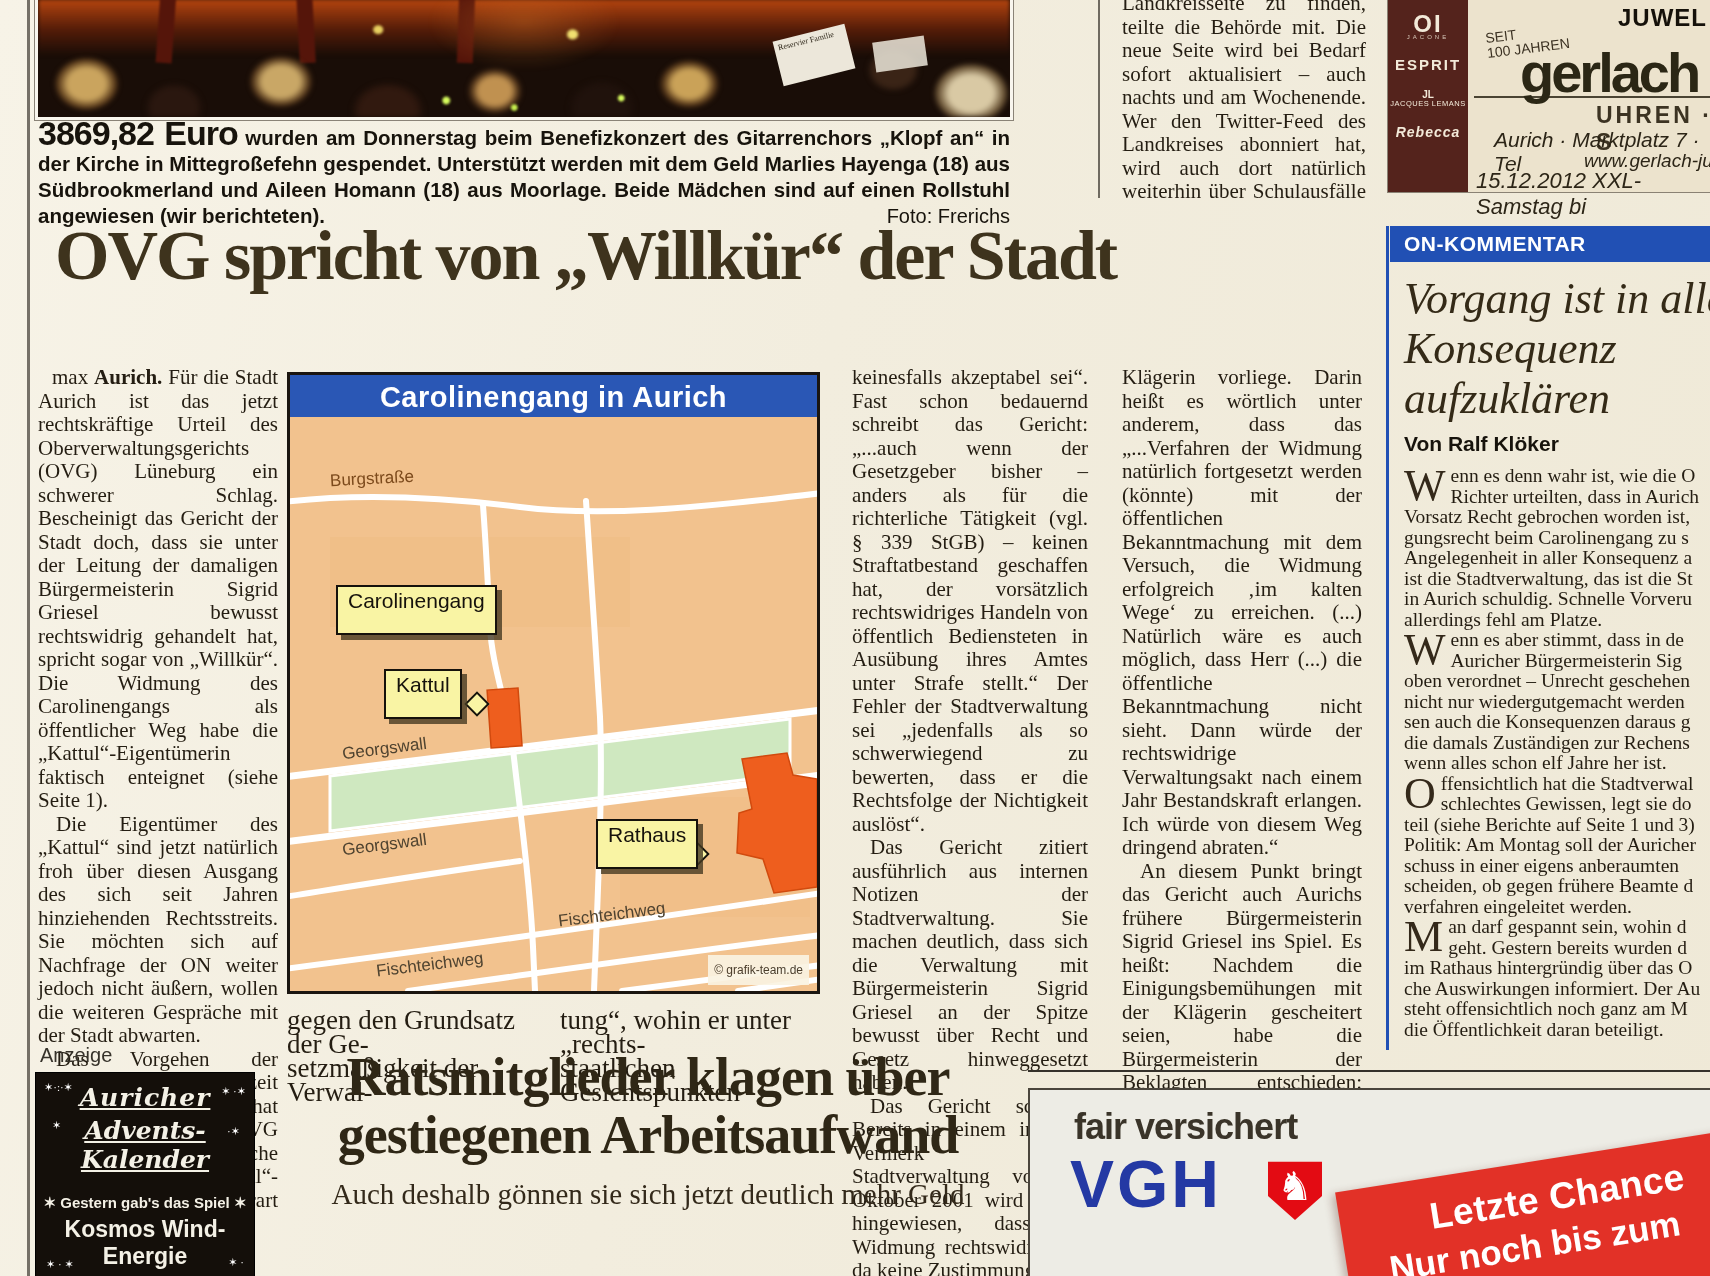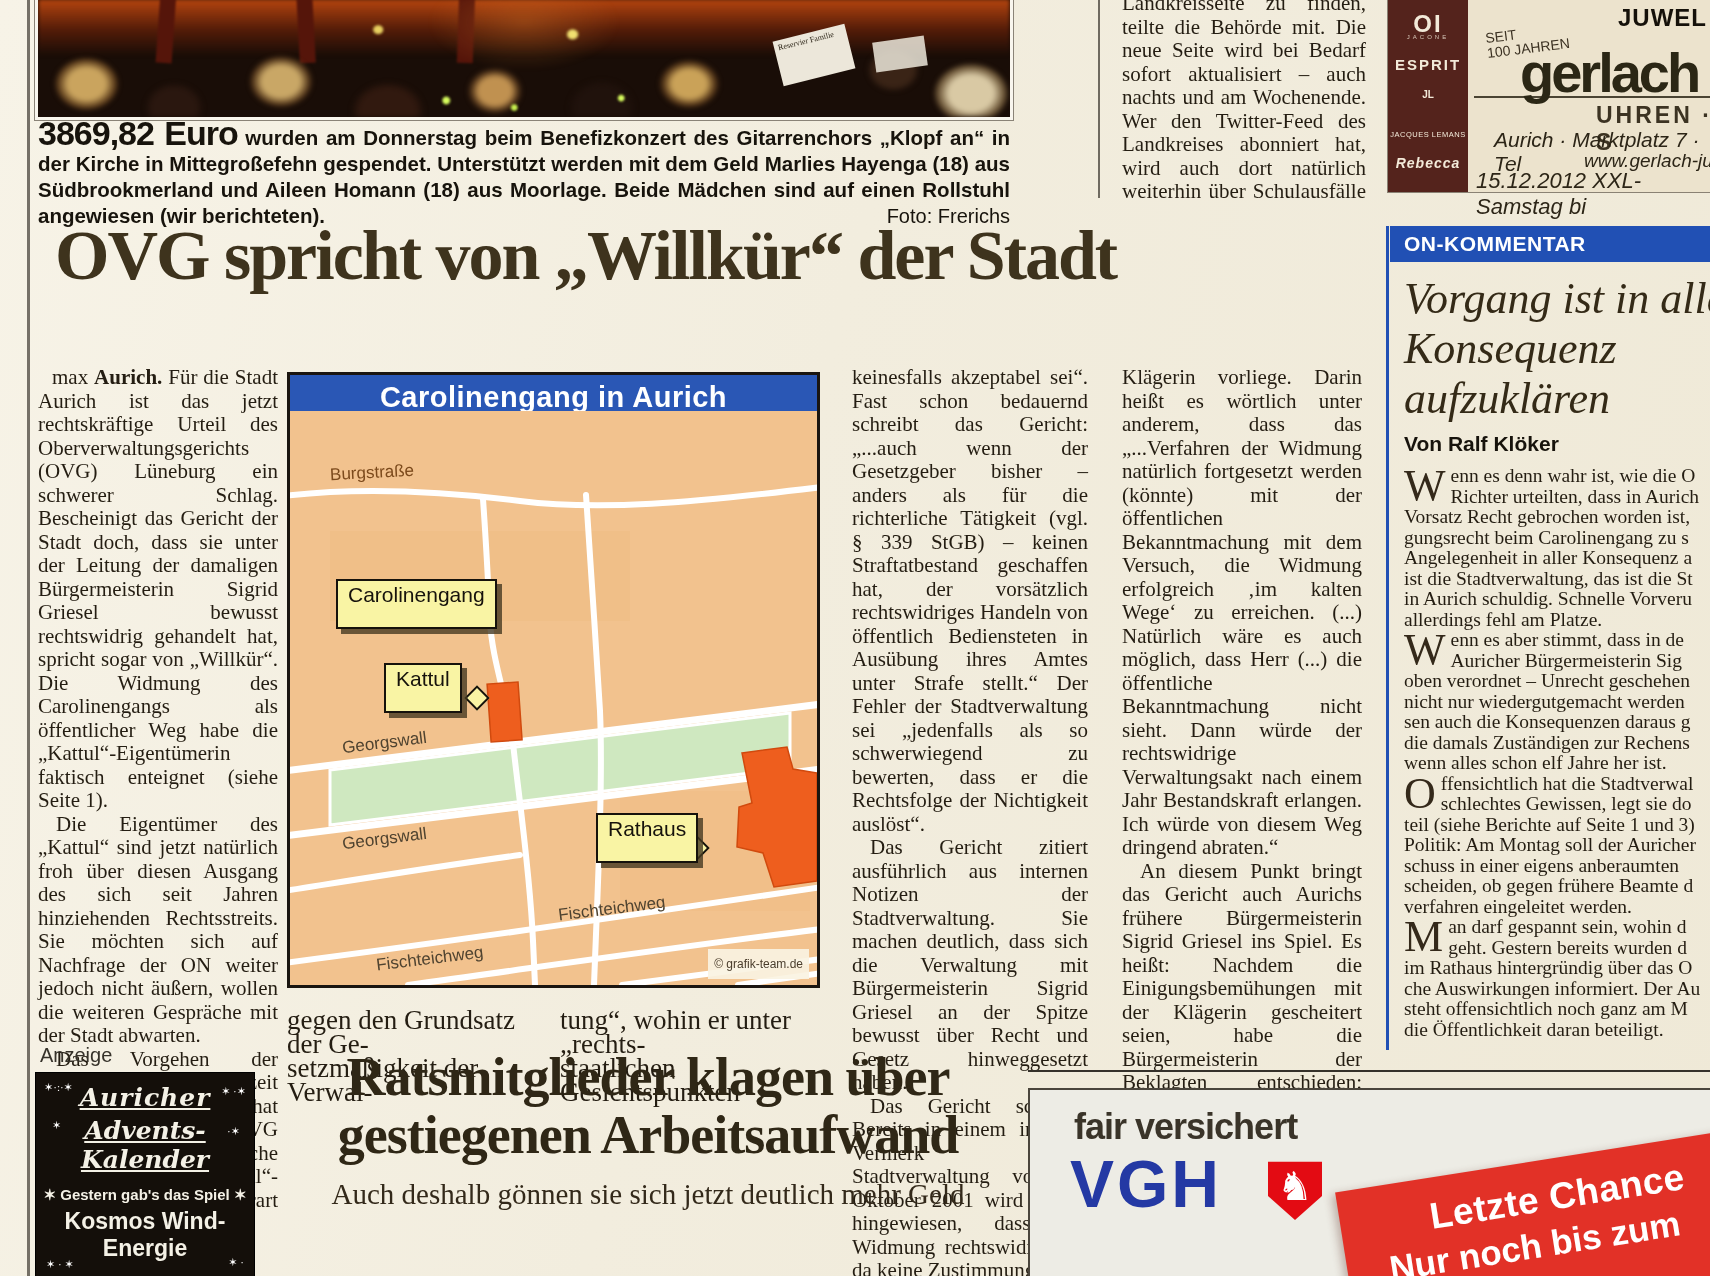--- a/index.html
+++ b/index.html
@@ -49,21 +49,21 @@
   .tr-article{left:1122px;top:-8px;width:244px;height:206px;overflow:hidden;
               font-size:21px;line-height:23.5px;text-align:justify;color:#241d12;}
   
   .gerlach{left:1388px;top:0;width:332px;height:192px;background:#ece3cd;outline:1px solid #8a8274;}
   .g-brands{position:absolute;left:0;top:0;width:80px;height:100%;background:#54231c;color:#f3ead9;
             font-family:"Liberation Sans",sans-serif;text-align:center;}
   .g-b1{margin-top:14px;font-size:24px;font-weight:bold;letter-spacing:2px;line-height:20px;}
   .g-b1s{font-size:6px;letter-spacing:3px;opacity:.8;}
   .g-b2{margin-top:16px;font-size:15px;font-weight:bold;letter-spacing:2px;}
   .g-b3t{margin-top:18px;font-size:10px;font-weight:bold;line-height:8px;}
-  .g-b3{font-size:7.5px;letter-spacing:.5px;margin-top:31px;}
+  .g-b3{font-size:7.5px;letter-spacing:.5px;}
   .g-b4{margin-top:16px;font-size:14px;font-weight:bold;font-style:italic;letter-spacing:1px;}
   .g-main{position:absolute;left:80px;top:0;right:0;bottom:0;font-family:"Liberation Sans",sans-serif;color:#2c2517;}
   .g-juwel{position:absolute;left:150px;top:4px;font-size:24px;font-weight:bold;letter-spacing:1px;color:#15110a;}
   .g-since{position:absolute;left:18px;top:26px;transform:rotate(-7deg);font-size:14px;line-height:15px;color:#3a3021;}
   .g-logo{position:absolute;left:52px;top:40px;font-size:56px;font-weight:bold;letter-spacing:-3px;color:#2b2715;}
   .g-rule{position:absolute;left:6px;top:96px;width:240px;height:2px;background:#4a4433;}
   .g-cat{position:absolute;left:128px;top:102px;font-size:23px;font-weight:bold;letter-spacing:3px;color:#3c3322;}
   .g-addr{position:absolute;left:26px;top:128px;font-size:21px;font-style:italic;}
   .g-web{position:absolute;left:116px;top:150px;font-size:19px;font-style:italic;}
   .g-date{position:absolute;left:8px;top:168px;font-size:22px;font-style:italic;}
@@ -76,21 +76,21 @@
   .bodycol p{margin:0;text-indent:18px;}
   .bodycol p.first{text-indent:14px;}
   .c1{left:38px;top:366px;width:240px;}
   .c3{left:852px;top:366px;width:236px;}
   .c4{left:1122px;top:366px;width:240px;}
   .bridge{font-size:27px;line-height:24px;color:#241d12;}
   .br-l{left:287px;top:1008px;width:252px;}
   .br-r{left:560px;top:1008px;width:252px;}
   
   .map{left:287px;top:372px;width:527px;border:3px solid #1a1510;background:#f2c28e;}
-  .map-title{height:36px;background:#2a57b5;color:#fff;font-family:"Liberation Sans",sans-serif;
+  .map-title{height:42px;background:#2a57b5;color:#fff;font-family:"Liberation Sans",sans-serif;
              font-weight:bold;font-size:29px;text-align:center;line-height:44px;letter-spacing:.5px;}
   .map-body{position:relative;height:574px;overflow:hidden;}
   .map-body svg{position:absolute;left:0;top:0;}
   .street{position:absolute;font-family:"Liberation Sans",sans-serif;color:#4f4330;font-size:17px;}
   .street.brown{color:#7c4a1c;}
   .callout{position:absolute;background:#f9f4a4;border:2px solid #16120c;color:#16120c;
            font-family:"Liberation Sans",sans-serif;font-size:21px;text-align:center;
            box-shadow:5px 5px 0 rgba(70,58,34,.8);z-index:3;padding:2px 10px 20px;}
   .tip{position:absolute;width:14px;height:14px;background:#f9f4a4;border:2px solid #16120c;
        transform:rotate(45deg);z-index:2;}
@@ -109,21 +109,21 @@
          margin:1px 5px 0 0;}
   .kline{white-space:nowrap;}
   
   .anz-label{left:40px;top:1044px;font-family:"Liberation Sans",sans-serif;font-size:20px;color:#36322a;}
   .advent{left:35px;top:1072px;width:218px;height:204px;background:#140f0a;color:#f4f1e6;
           border:1px solid #000;overflow:hidden;text-align:center;}
   .adv1{margin-top:10px;font-size:25px;font-style:italic;font-weight:bold;text-decoration:underline;
         font-family:"DejaVu Serif",serif;letter-spacing:1px;}
   .adv2{margin-top:4px;font-size:25px;font-style:italic;font-weight:bold;text-decoration:underline;
         font-family:"DejaVu Serif",serif;letter-spacing:0;}
-  .adv3{margin-top:12px;font-family:"Liberation Sans",sans-serif;font-weight:bold;font-size:15px;}
+  .adv3{margin-top:20px;font-family:"Liberation Sans",sans-serif;font-weight:bold;font-size:15px;}
   .adv4{margin-top:4px;font-family:"Liberation Sans",sans-serif;font-weight:bold;font-size:23px;}
   .adv-star{position:absolute;color:#fff;font-size:11px;}
   .bh{left:268px;top:1048px;width:760px;text-align:center;color:#2f2716;}
   .bh-l{font-size:54px;font-weight:bold;line-height:58px;letter-spacing:-1px;white-space:nowrap;}
   .bh-sub{margin-top:14px;font-size:29px;color:#33291a;white-space:nowrap;}
   .vgh-rule{left:1028px;top:1070px;width:682px;height:2px;background:#35312a;}
   .vgh{left:1028px;top:1088px;width:690px;height:200px;background:#edece5;border:2px solid #4a453c;}
   .vgh-slogan{position:absolute;left:44px;top:16px;font-family:"Liberation Sans",sans-serif;
               font-weight:bold;font-size:36px;color:#3a3429;letter-spacing:-1px;}
   .vgh-brand{position:absolute;left:40px;top:56px;font-family:"Liberation Sans",sans-serif;

